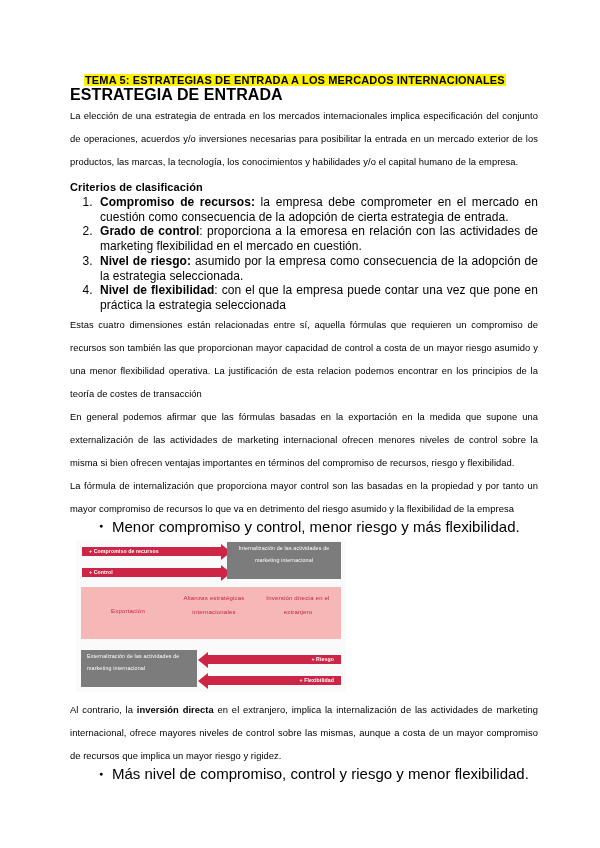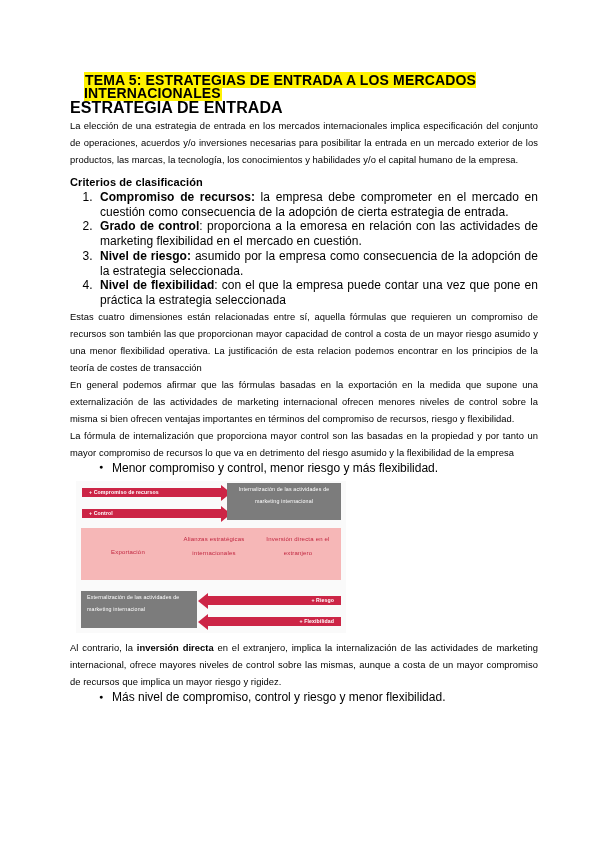--- a/index.html
+++ b/index.html
@@ -15,21 +15,21 @@
     overflow: hidden;
   }
   .page {
     position: relative;
     width: 600px;
     height: 848px;
     box-sizing: border-box;
     padding: 74px 62px 0 70px;
   }
   .doc-title {
-    font-size: 14px;
+    font-size: 11px;
     font-weight: bold;
     letter-spacing: 0.15px;
     margin: 0 0 1px 14px;
     line-height: 13px;
   }
   .doc-title .hl {
     background: #FFF200;
     padding: 0 1px;
   }
   h2.section {
@@ -41,21 +41,21 @@
   }
   h3.subsection {
     font-size: 11px;
     font-weight: bold;
     margin: 0 0 1px 0;
     line-height: 13px;
     letter-spacing: 0.1px;
   }
   p.body {
     font-size: 9.4px;
-    line-height: 17px;
+    line-height: 23px;
     margin: 0;
     text-align: justify;
     letter-spacing: 0.05px;
   }
   .gap-sm { height: 8px; }
   ol.criteria {
     margin: 0;
     padding: 0 0 0 26px;
     font-size: 12px;
     line-height: 14.7px;
@@ -66,21 +66,21 @@
     text-align: justify;
     letter-spacing: 0.05px;
   }
   ol.criteria > li::marker {
     font-weight: normal;
   }
   ul.bullets {
     margin: 0;
     padding: 0 0 0 42px;
     list-style: none;
-    font-size: 12px;
+    font-size: 15px;
     line-height: 14.7px;
   }
   ul.bullets > li {
     position: relative;
   }
   ul.bullets > li::before {
     content: "\25CF";
     position: absolute;
     left: -13px;
     top: -0.5px;

